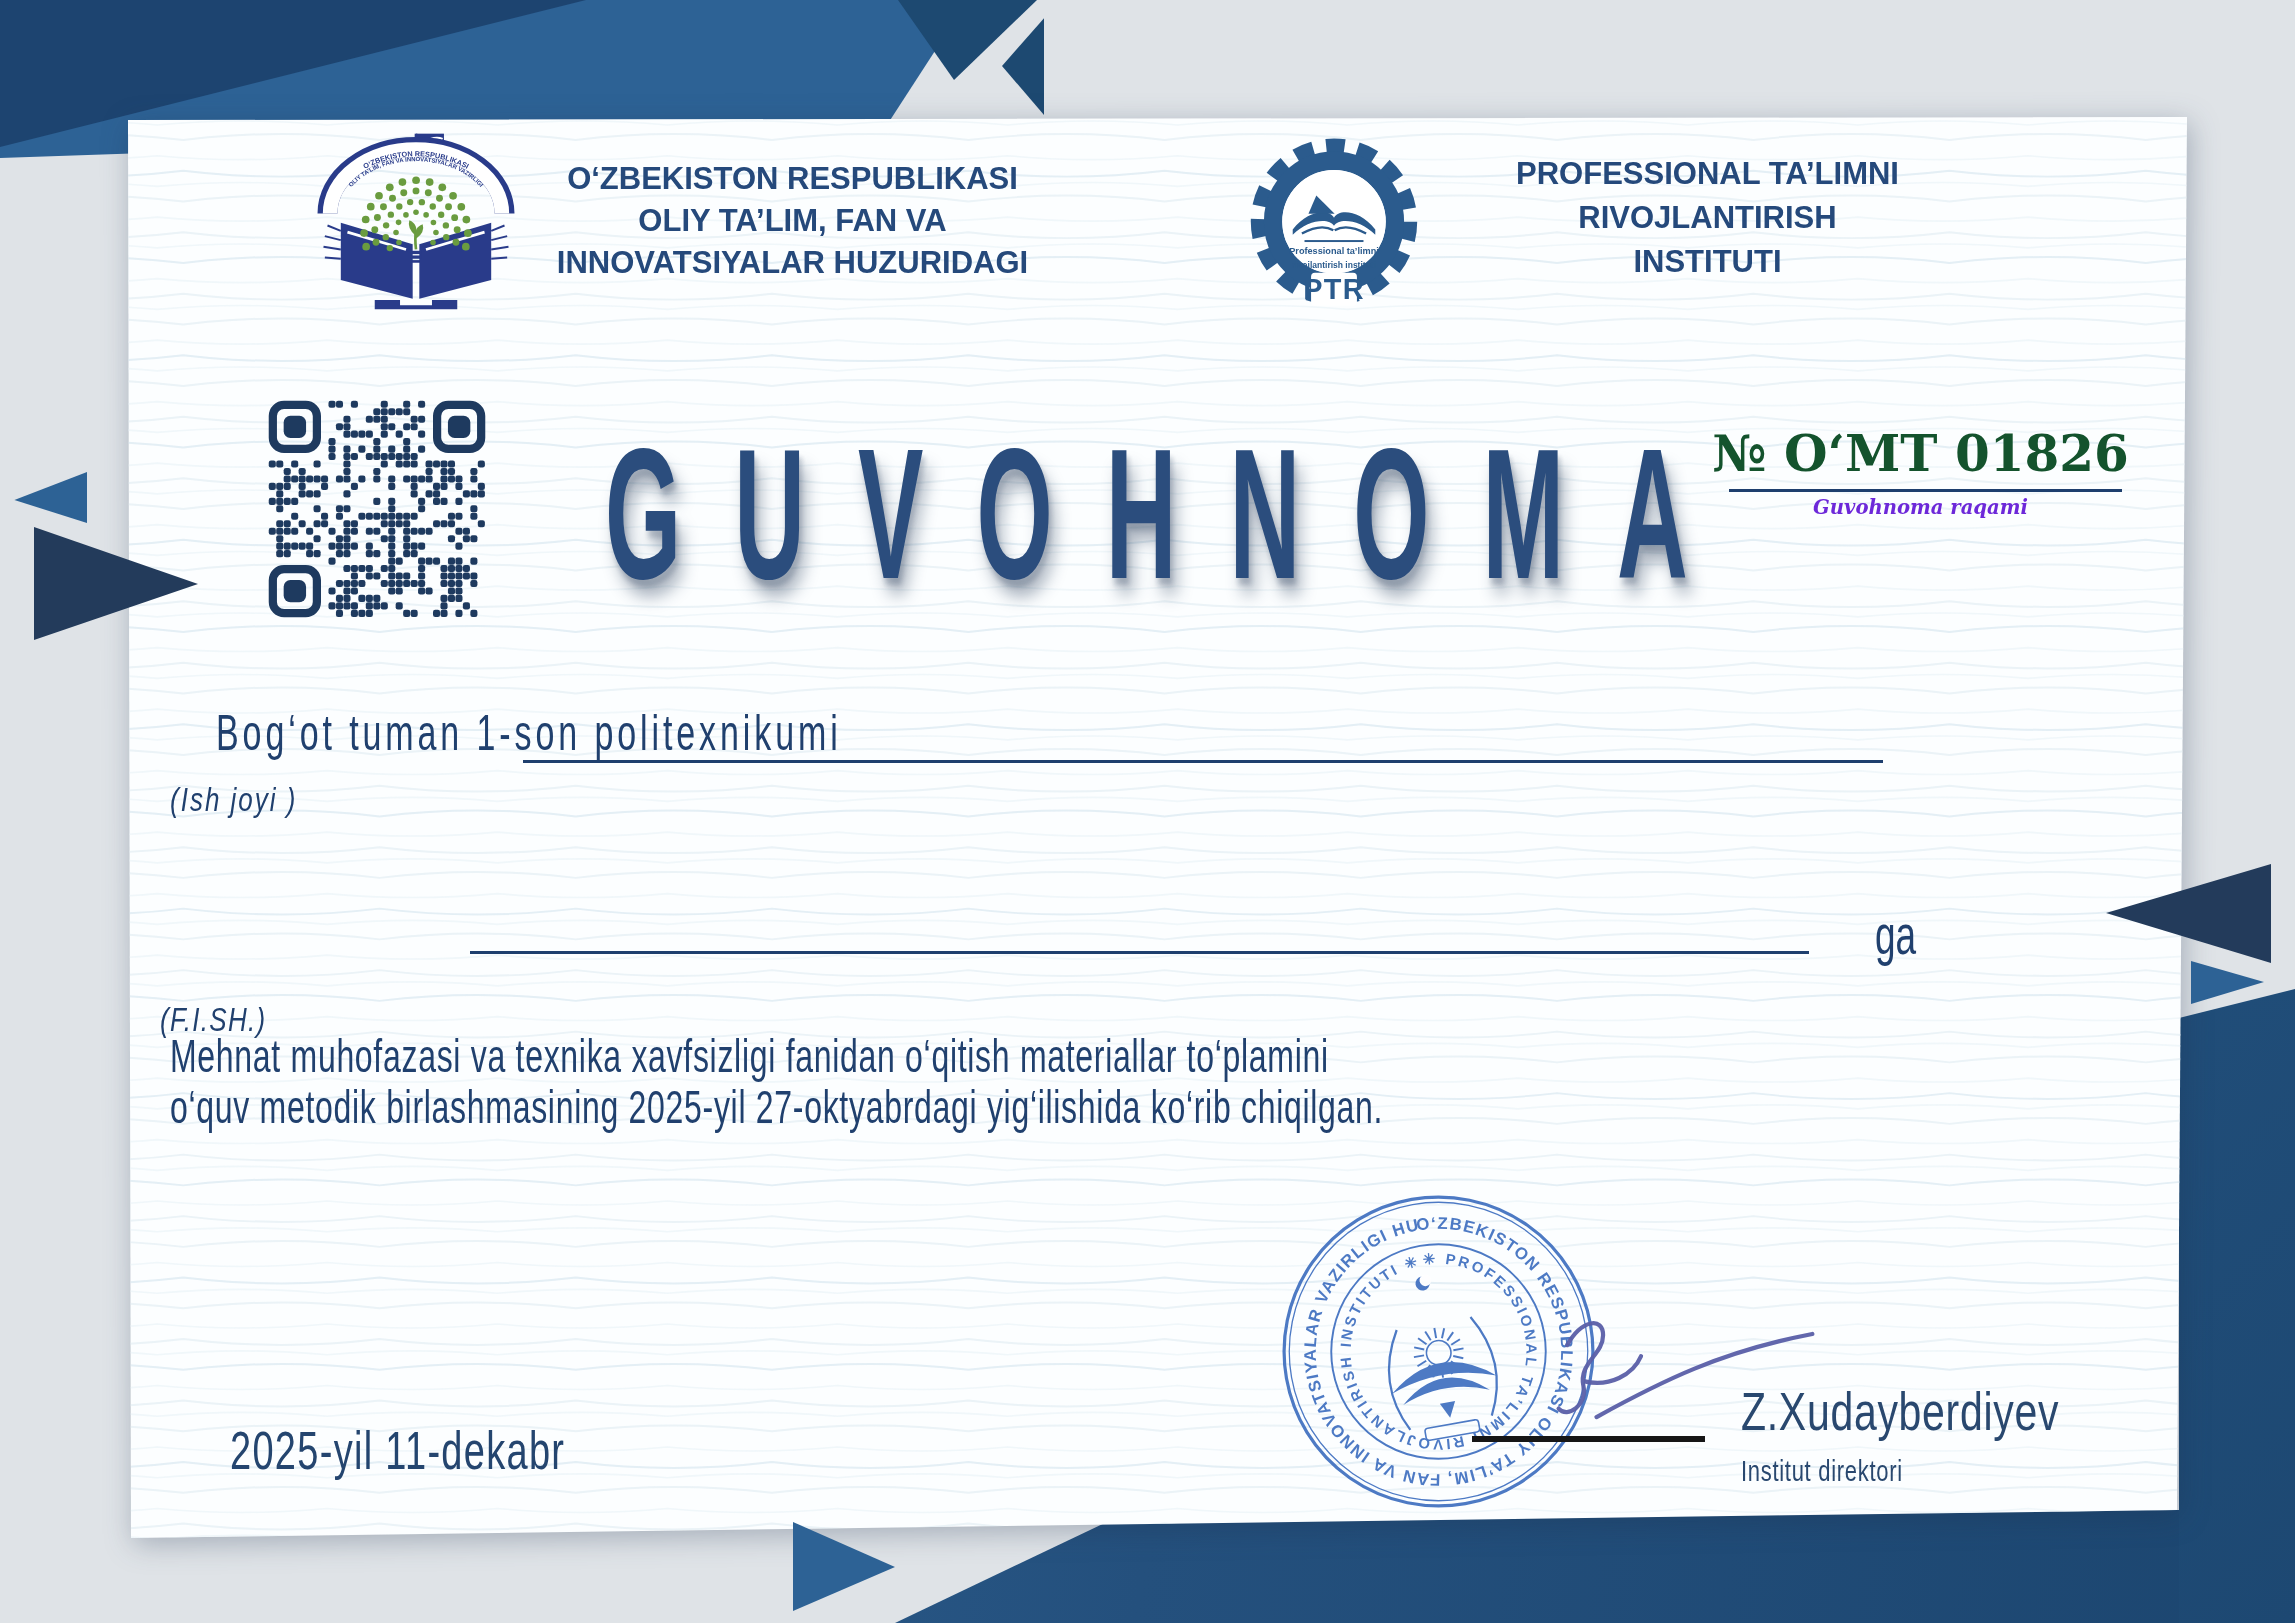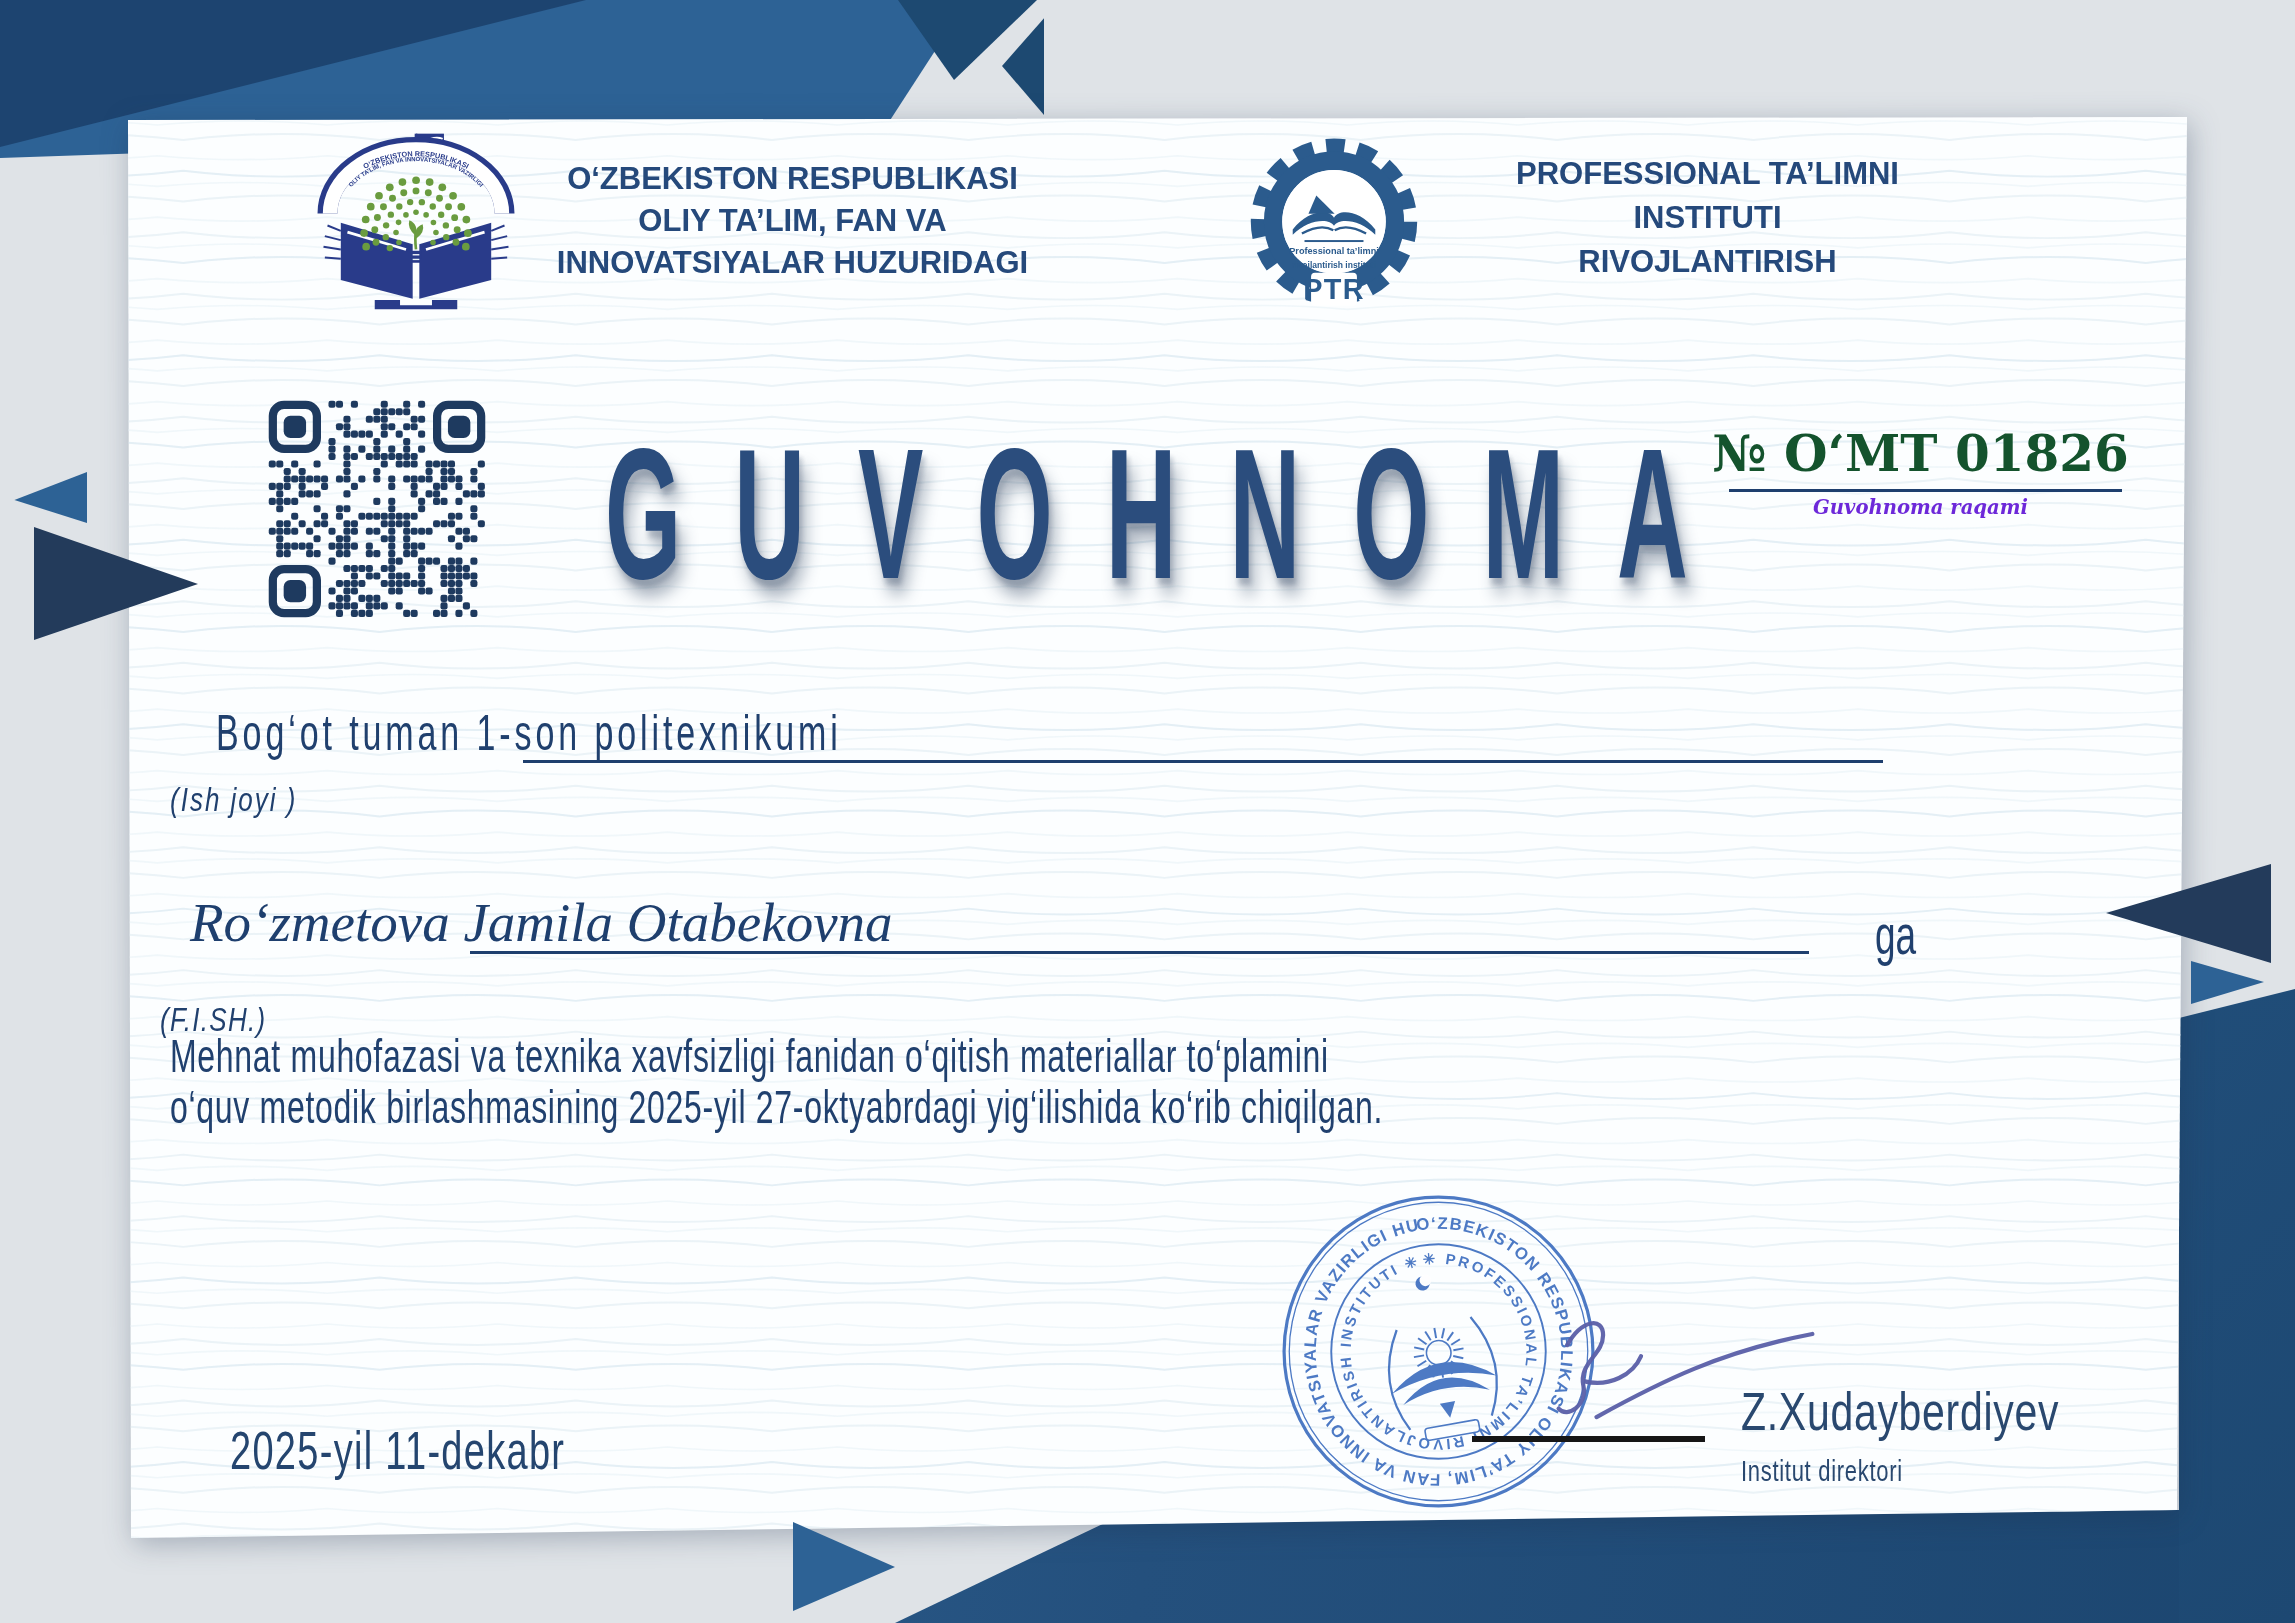--- a/index.html
+++ b/index.html
@@ -280,22 +280,22 @@
       <rect x="100" y="168" width="90" height="3" fill="#2b5b8d"></rect>
     </g>
     <text x="145" y="190" text-anchor="middle" font-size="14" font-weight="bold" fill="#2b5b8d">Professional ta’limni</text>
     <text x="145" y="210" text-anchor="middle" font-size="13" font-weight="bold" fill="#2b5b8d">rivojlantirish instituti</text>
     <rect x="110" y="218" width="70" height="50" rx="6" fill="#ffffff"></rect>
     <text x="145" y="258" text-anchor="middle" font-size="44" font-weight="bold" fill="#2b5b8d" letter-spacing="2">PTR</text>
   </svg>
 
   <div class="hdr" style="left:1472px;top:152px;width:471px;font-size:31px;line-height:44px;">
     <span class="ln">PROFESSIONAL TA’LIMNI</span>
+    <span class="ln">RIVOJLANTIRISH</span>
     <span class="ln">INSTITUTI</span>
-    <span class="ln">RIVOJLANTIRISH</span>
   </div>
 
   <svg id="qr" class="abs" style="left:265px;top:397px" width="224" height="224" viewBox="-0.5 -0.5 30 30">
       <rect x="8" y="0" width="0.95" height="0.95" rx="0.3" fill="#1e3a5f"></rect>
       <rect x="9" y="0" width="0.95" height="0.95" rx="0.3" fill="#1e3a5f"></rect>
       <rect x="11" y="0" width="0.95" height="0.95" rx="0.3" fill="#1e3a5f"></rect>
       <rect x="15" y="0" width="0.95" height="0.95" rx="0.3" fill="#1e3a5f"></rect>
       <rect x="18" y="0" width="0.95" height="0.95" rx="0.3" fill="#1e3a5f"></rect>
       <rect x="20" y="0" width="0.95" height="0.95" rx="0.3" fill="#1e3a5f"></rect>
       <rect x="14" y="1" width="0.95" height="0.95" rx="0.3" fill="#1e3a5f"></rect>
@@ -608,23 +608,20 @@
   <div class="num-caption">Guvohnoma raqami</div>
 
   <div class="center-wrap" style="left:216px;top:705px;width:1963px;">
     <span class="cond" style="font-size:34px;letter-spacing:3.9px;transform:scale(1,1.45);">Bog‘ot tuman 1-son politexnikumi</span>
   </div>
   <div class="rule" style="left:523px;top:760px;width:1360px;height:3.3px;"></div>
   <div class="center-wrap" style="left:170px;top:780px;width:1963px;">
     <span class="cond" style="font-size:26px;font-style:italic;letter-spacing:2px;transform:scale(1,1.3);">(Ish joyi )</span>
   </div>
 
-  <div class="center-wrap" style="left:190px;top:891px;width:1963px;">
-    <span class="serif-name">Ro‘zmetova Jamila Otabekovna</span>
-  </div>
   <div class="rule" style="left:470px;top:951px;width:1339px;height:3.3px;"></div>
   <div class="abs" style="left:1875px;top:904px;">
     <span class="cond" style="font-size:37px;transform:scale(1,1.5);transform-origin:left top;">ga</span>
   </div>
   <div class="center-wrap" style="left:160px;top:968px;width:1963px;margin-top:32px;">
     <span class="cond" style="font-size:26px;font-style:italic;letter-spacing:1.3px;transform:scale(1,1.3);">(F.I.SH.)</span>
   </div>
 
   <div class="center-wrap" style="left:170px;top:1025px;width:1963px;">
     <div style="line-height:44px;"><span class="cond" style="font-size:32px;letter-spacing:0.7px;transform:scale(1,1.42);">Mehnat muhofazasi va texnika xavfsizligi fanidan o‘qitish materiallar to‘plamini</span></div>

